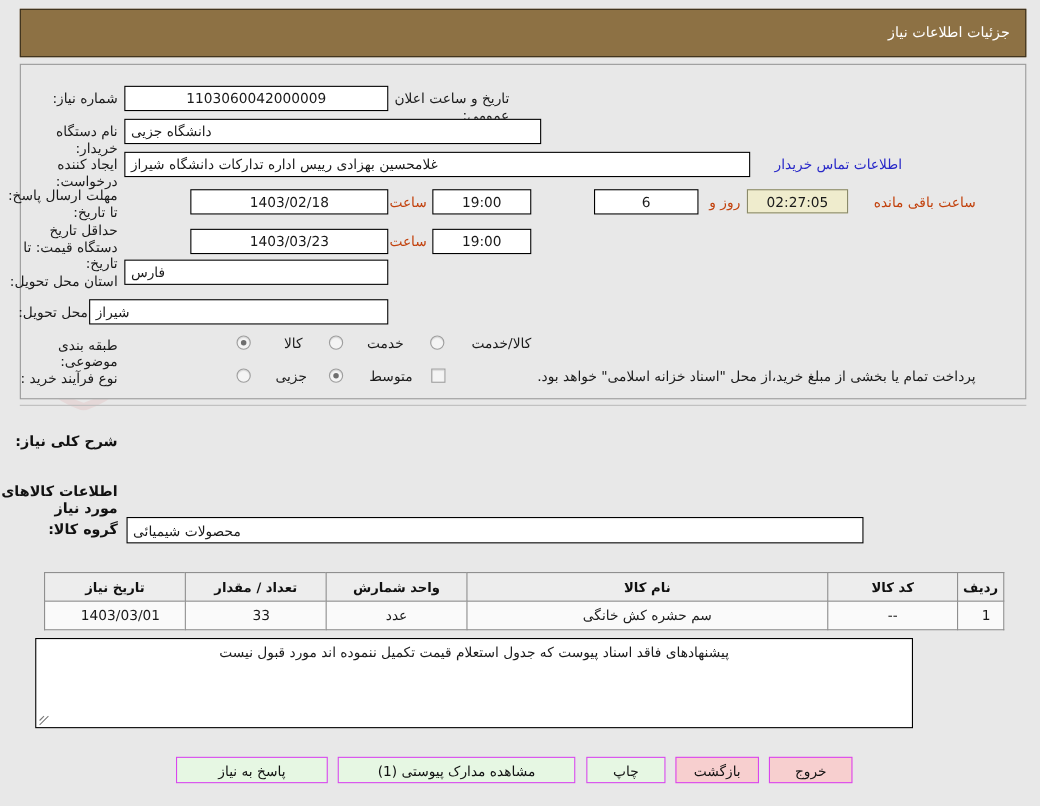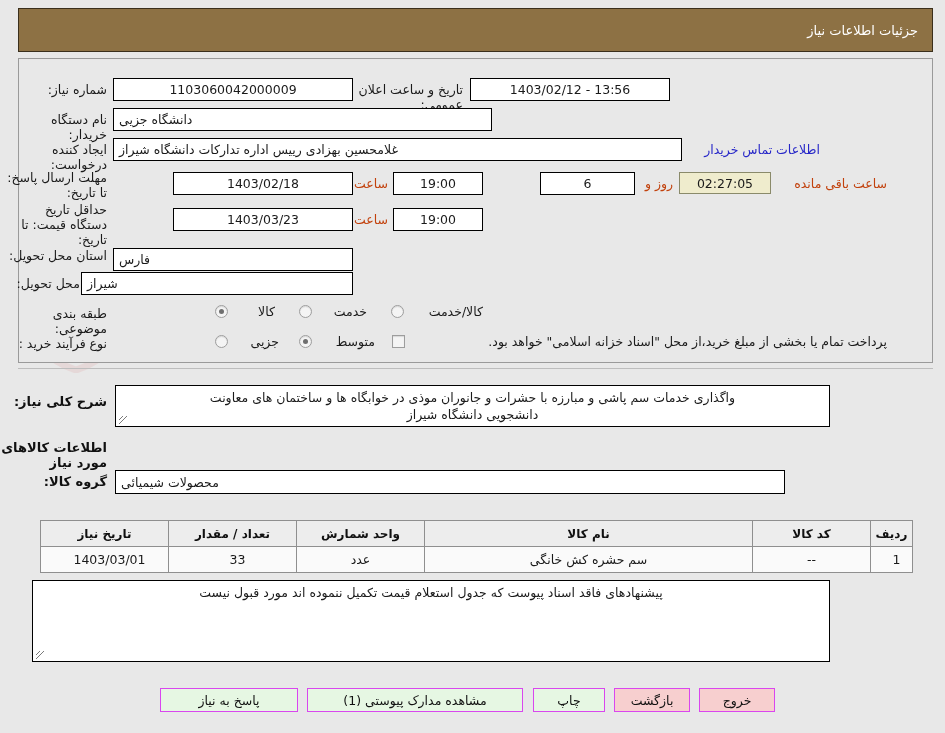--- a/index.html
+++ b/index.html
@@ -250,21 +250,20 @@
   <div class="header-bar">
     <div class="title">جزئیات اطلاعات نیاز</div>
   </div>
 
   <div class="panel" id="panel-top"></div>
 
   <div class="lbl" style="right:838px; top:82px; width:90px;">شماره نیاز:</div>
   <div class="fld center" style="right:592px; top:78px; width:240px; height:23px;">1103060042000009</div>
 
   <div class="lbl" style="right:482px; top:82px; width:105px;">تاریخ و ساعت اعلان عمومی:</div>
-  <div class="fld center ltr" style="right:275px; top:78px; width:200px; height:23px;">1403/02/12 - 13:56</div>
 
   <div class="lbl" style="right:838px; top:112px; width:95px;">نام دستگاه خریدار:</div>
   <div class="fld right" style="right:453px; top:108px; width:379px; height:23px;">دانشگاه جزیی</div>
 
   <div class="lbl" style="right:838px; top:142px; width:100px;">ایجاد کننده درخواست:</div>
   <div class="fld right" style="right:263px; top:138px; width:569px; height:23px;">غلامحسین بهزادی رییس اداره تدارکات دانشگاه شیراز</div>
   <div class="link" style="right:125px; top:142px;">اطلاعات تماس خریدار</div>
 
   <div class="lbl" style="right:838px; top:170px; width:100px;">مهلت ارسال پاسخ: تا تاریخ:</div>
   <div class="fld center ltr" style="right:592px; top:172px; width:180px; height:23px;">1403/02/18</div>
@@ -274,21 +273,21 @@
   <div class="smalltxt" style="right:272px; top:176px;">روز و</div>
   <div class="timer" style="right:174px; top:172px; width:92px; height:22px;">02:27:05</div>
   <div class="smalltxt" style="right:58px; top:176px;">ساعت باقی مانده</div>
 
   <div class="lbl" style="right:838px; top:202px; width:100px;">حداقل تاریخ دستگاه قیمت: تا تاریخ:</div>
   <div class="fld center ltr" style="right:592px; top:208px; width:180px; height:23px;">1403/03/23</div>
   <div class="smalltxt" style="right:557px; top:212px;">ساعت</div>
   <div class="fld center ltr" style="right:462px; top:208px; width:90px; height:23px;">19:00</div>
 
   <div class="lbl" style="right:838px; top:248px; width:100px;">استان محل تحویل:</div>
-  <div class="fld right" style="right:592px; top:248px; width:240px; height:23px;">فارس</div>
+  <div class="fld right" style="right:592px; top:236px; width:240px; height:23px;">فارس</div>
 
   <div class="lbl" style="right:838px; top:276px; width:100px;">شهر محل تحویل:</div>
   <div class="fld right" style="right:592px; top:272px; width:272px; height:23px;">شیراز</div>
 
   <div class="lbl" style="right:838px; top:306px; width:100px;">طبقه بندی موضوعی:</div>
   <div class="radio on" style="right:717px; top:305px;"></div>
   <div class="radio-lbl" style="right:670px; top:304px;">کالا</div>
   <div class="radio" style="right:633px; top:305px;"></div>
   <div class="radio-lbl" style="right:578px; top:304px;">خدمت</div>
   <div class="radio" style="right:541px; top:305px;"></div>
@@ -298,27 +297,20 @@
   <div class="radio" style="right:717px; top:335px;"></div>
   <div class="radio-lbl" style="right:666px; top:334px;">جزیی</div>
   <div class="radio on" style="right:633px; top:335px;"></div>
   <div class="radio-lbl" style="right:570px; top:334px;">متوسط</div>
   <div class="checkbox" style="right:540px; top:335px;"></div>
   <div class="radio-lbl" style="right:58px; top:334px;">پرداخت تمام یا بخشی از مبلغ خرید،از محل "اسناد خزانه اسلامی" خواهد بود.</div>
 
   <div class="divider" style="left:18px; top:368px; width:915px;"></div>
 
   <div class="sect" style="right:838px; top:394px;">شرح کلی نیاز:</div>
-  <div class="ta" style="right:115px; top:385px; width:715px; height:42px;">
-    <span class="ta-line c">واگذاری خدمات سم پاشی و مبارزه با حشرات و جانوران موذی در خوابگاه ها و ساختمان های معاونت</span>
-    <span class="ta-line c">دانشجویی                     دانشگاه شیراز</span>
-    <svg class="grip" viewBox="0 0 10 10">
-      <path d="M1 9 L9 1 M1 5 L5 1" stroke="#7a7a7a" stroke-width="1" fill="none"></path>
-    </svg>
-  </div>
 
   <div class="sect" style="right:838px; top:440px;">اطلاعات کالاهای مورد نیاز</div>
 
   <div class="sect" style="right:838px; top:474px;">گروه کالا:</div>
   <div class="fld right" style="right:160px; top:470px; width:670px; height:24px;">محصولات شیمیائی</div>
 
   <table id="goods-table">
     <thead>
       <tr>
         <th style="width:42px;">ردیف</th>

